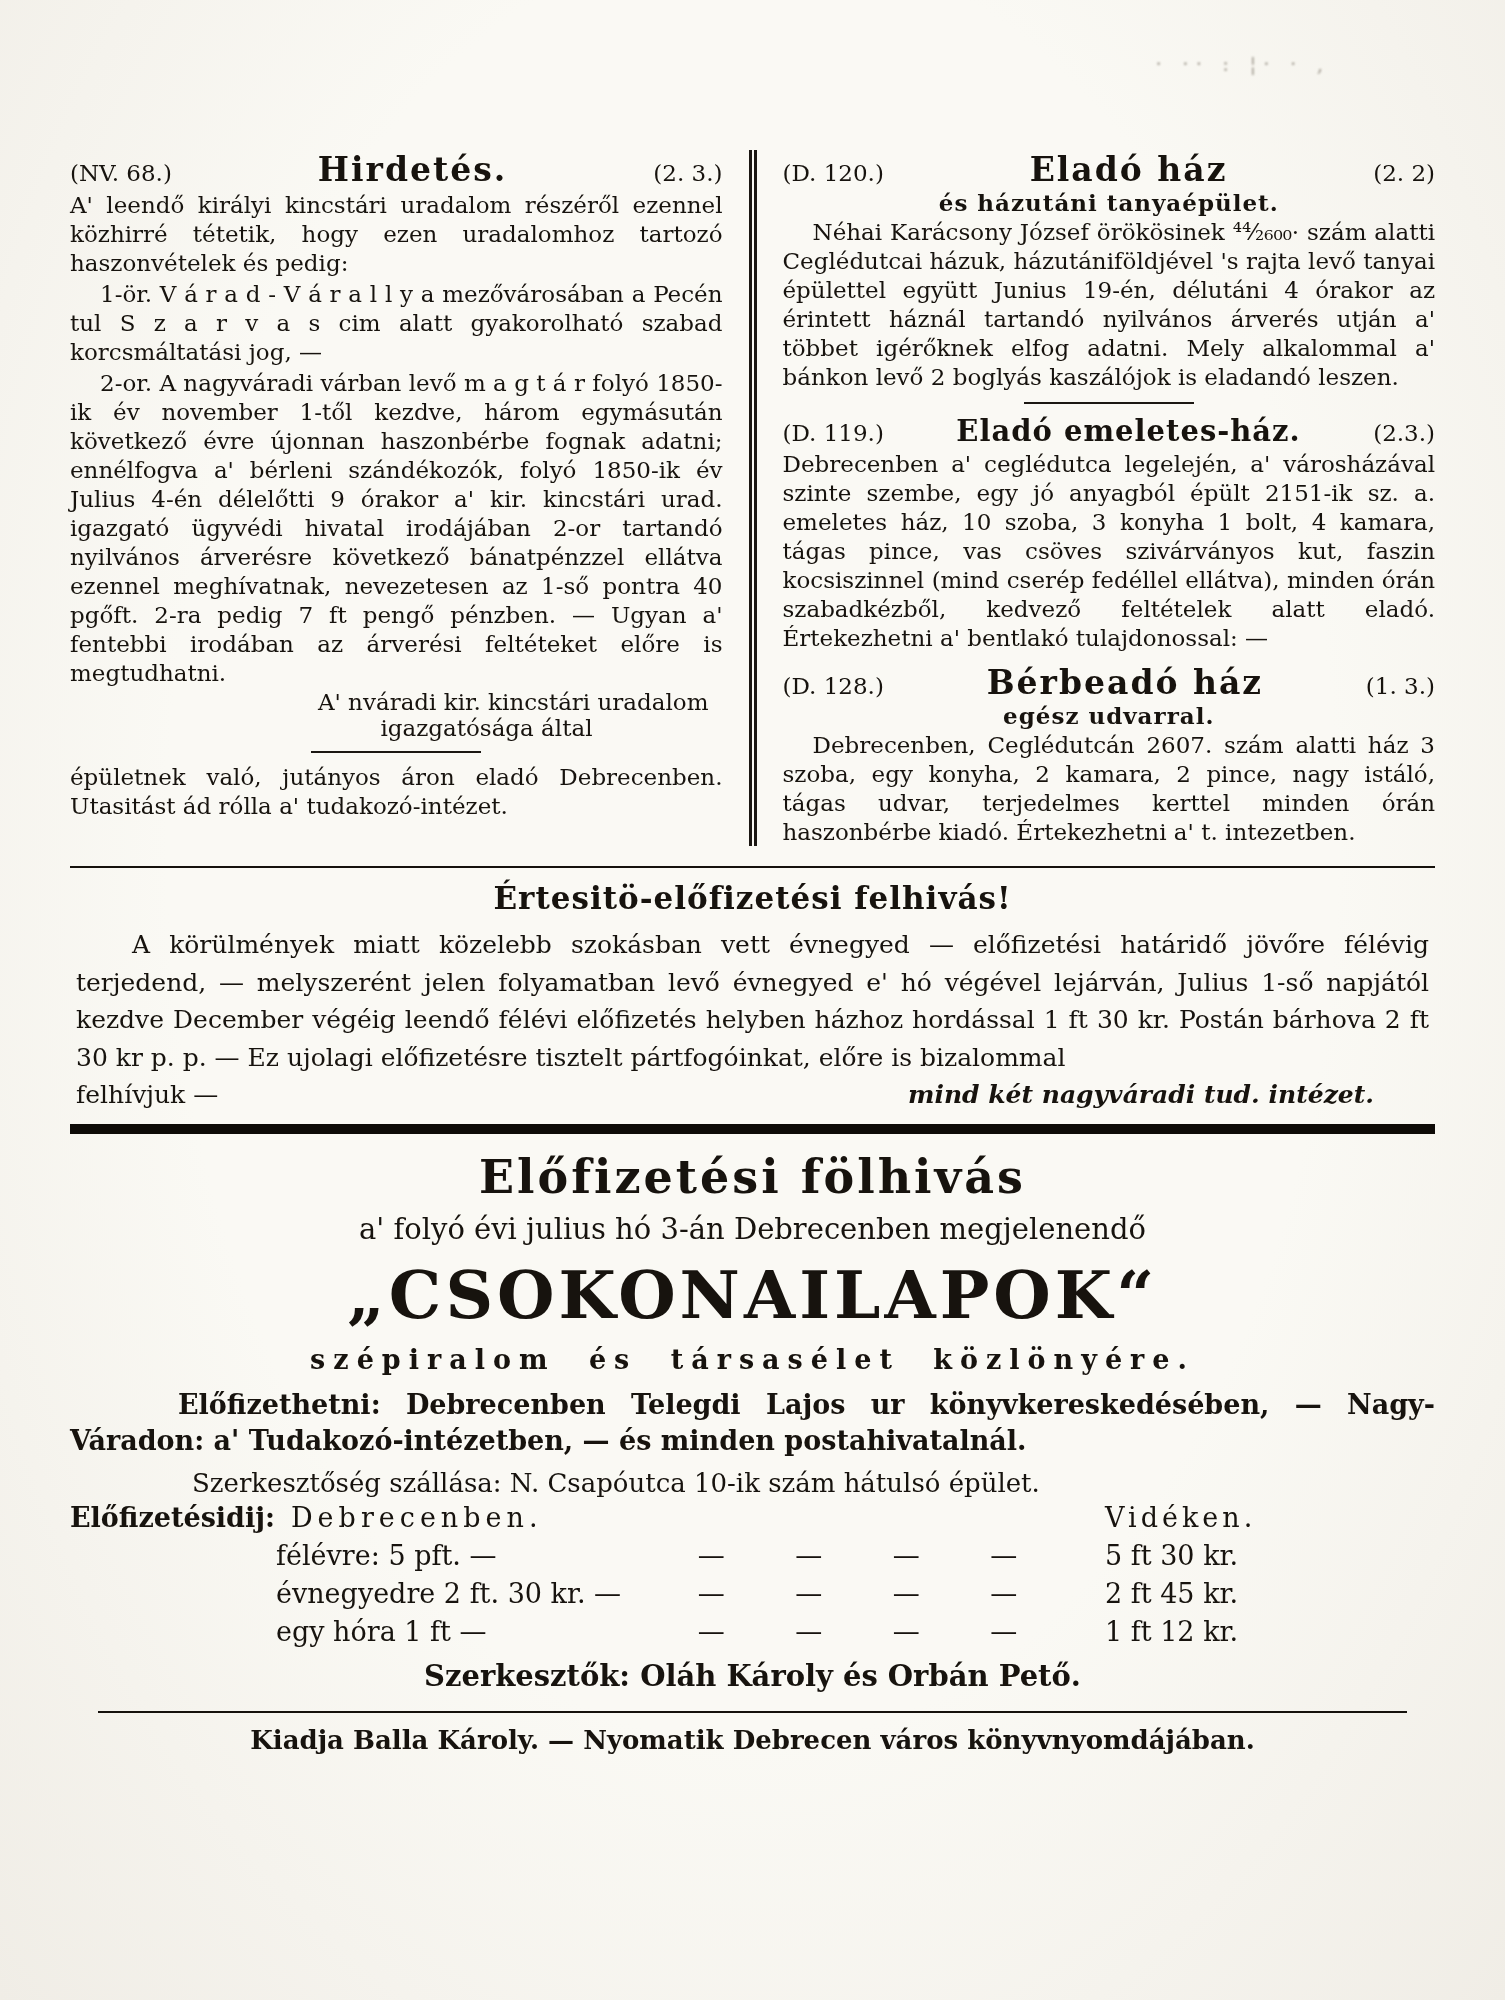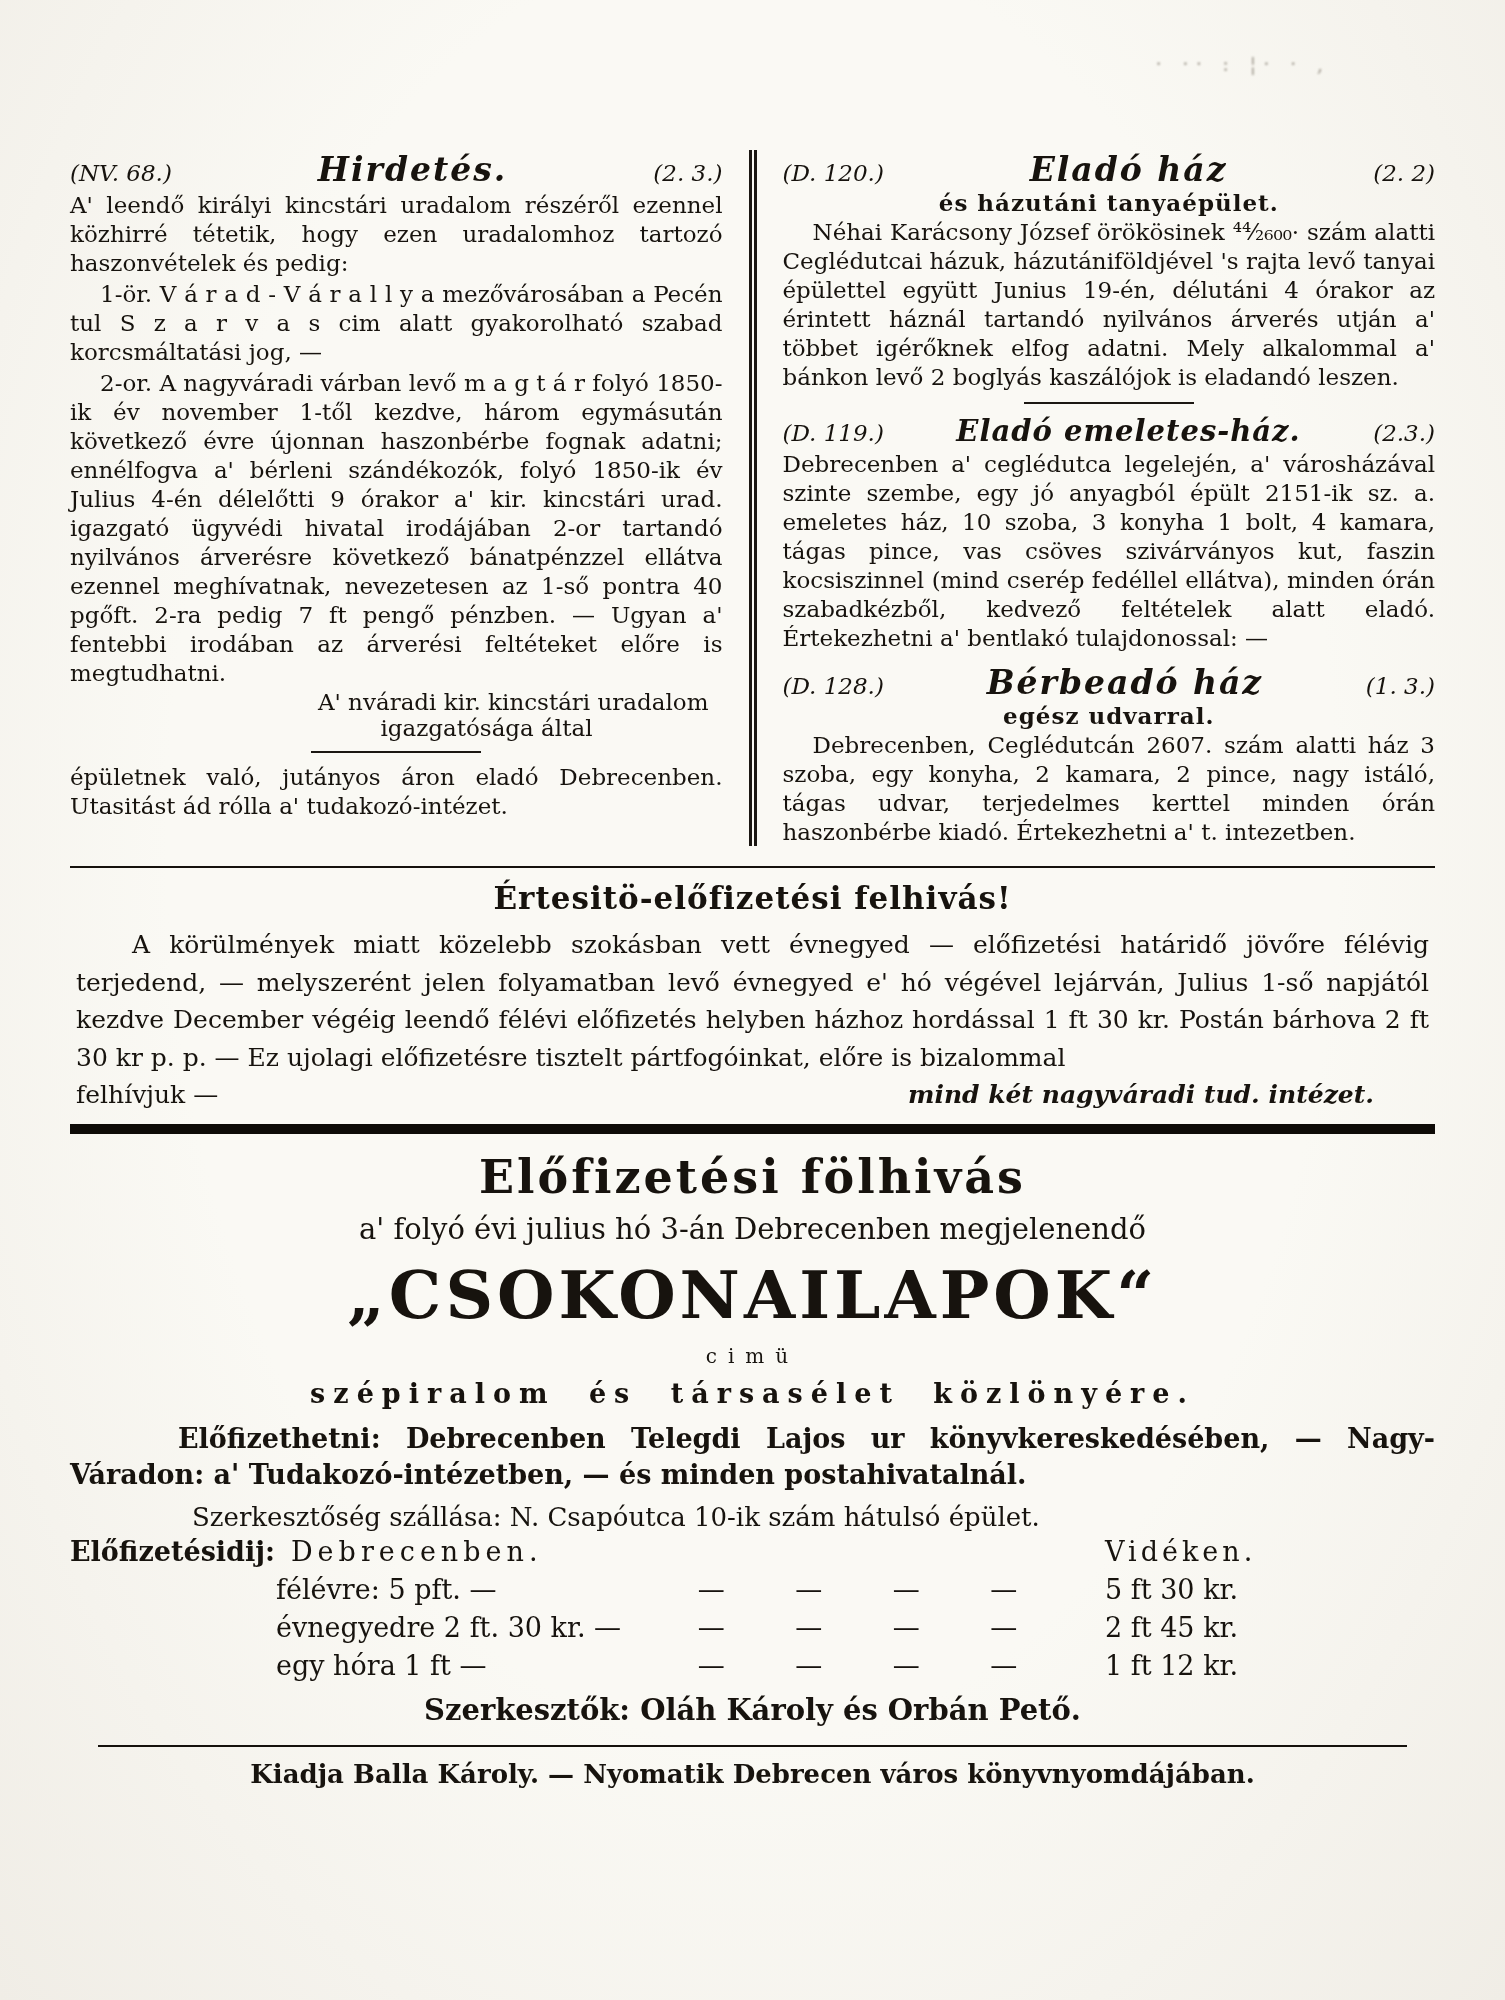--- a/index.html
+++ b/index.html
@@ -20,21 +20,21 @@
     font-size:20px;color:#a29c91;letter-spacing:7px;filter:blur(1.2px);
   }
 
   
   .columns{display:flex;align-items:stretch;}
   .col{flex:1 1 0;box-sizing:border-box;min-width:0;}
   .col-left{padding-right:26px;}
   .col-right{padding-left:26px;}
   .vdivider{flex:0 0 8px;border-left:3px solid #1b1712;border-right:3px solid #1b1712;box-sizing:border-box;}
 
-  .adhead{display:flex;justify-content:space-between;align-items:baseline;gap:8px;font-style:italic;}
+  .adhead{display:flex;justify-content:space-between;align-items:baseline;gap:8px;}
   .headmid{flex:1;text-align:center;min-width:0;}
   .ref,.count{font-size:23px;white-space:nowrap;}
   .adtitle{font-weight:bold;}
   .t-xl{font-size:33px;letter-spacing:2px;}
   .t-lg{font-size:29px;letter-spacing:1px;}
   .subhead{text-align:center;font-weight:bold;font-size:23px;letter-spacing:1px;}
 
   .body{font-size:23px;line-height:1.26;text-align:justify;margin:2px 0 0;}
   .ind{text-indent:30px;}
   .sigline1{text-align:right;padding-right:14px;font-size:23px;margin-top:2px;}
@@ -158,21 +158,20 @@
       <span class="notice-sig">mind két nagyváradi tud. intézet.</span>
     </div>
   </section>
 
   <div class="rule-thick"></div>
 
   <section class="subsc">
     <h1 class="subsc-title">Előfizetési fölhivás</h1>
     <div class="subsc-line1">a' folyó évi julius hó 3-án Debrecenben megjelenendő</div>
     <div class="masthead">„CSOKONAILAPOK“</div>
-    <div class="cimu">cimü</div>
     <div class="subsc-line2">szépiralom és társasélet közlönyére.</div>
     <p class="where">Előfizethetni: Debrecenben Telegdi Lajos ur könyvkereskedésében, — Nagy-Váradon: a' Tudakozó-intézetben, — és minden postahivatalnál.</p>
     <div class="office">Szerkesztőség szállása: N. Csapóutca 10-ik szám hátulsó épület.</div>
 
     <div class="prices">
       <div class="price-head">
         <span class="ph-label">Előfizetésidij:</span>
         <span class="ph-city">Debrecenben.</span>
         <span class="ph-spacer"></span>
         <span class="ph-country">Vidéken.</span>

